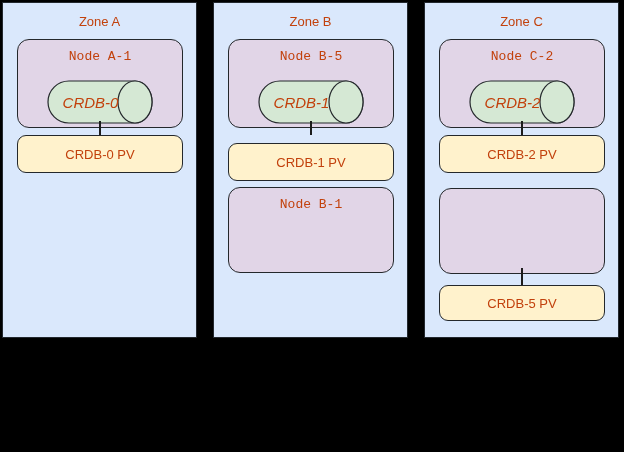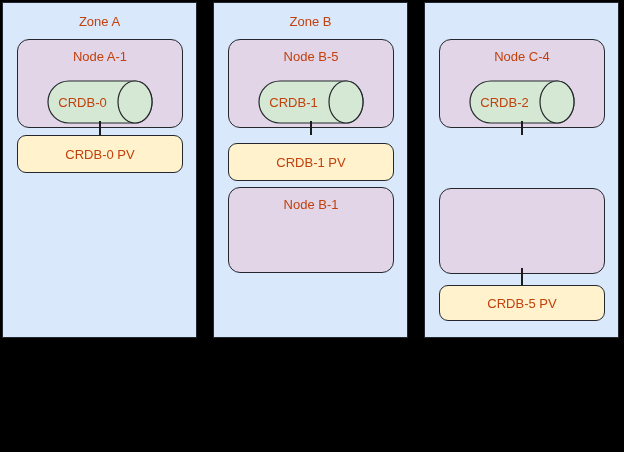--- a/index.html
+++ b/index.html
@@ -40,38 +40,40 @@
     box-sizing: border-box;
   }
   .node-title {
     position: absolute;
     top: 9px;
     left: 0;
     width: 100%;
     text-align: center;
     font-size: 13px;
     line-height: 15px;
+    font-family: Liberation Mono, monospace;
   }
   .cyl {
     position: absolute;
     left: 29px;
     top: 40px;
     width: 106px;
     height: 44px;
   }
   .cyl-label {
     position: absolute;
-    left: 0;
+    left: 8px;
     top: 0;
     width: 71px;
     height: 100%;
     display: flex;
     align-items: center;
     justify-content: center;
-    font-size: 13px;
+    font-size: 15px;
+    font-style: italic;
   }
   .connector {
     position: absolute;
     left: 96px;
     width: 2px;
     background: #1c1c1c;
   }
   .pv {
     position: absolute;
     left: 14px;
@@ -128,34 +130,36 @@
     <div class="connector" style="top:118px;height:14px"></div>
 
     <div class="pv" style="top:140px">CRDB-1 PV</div>
 
     <div class="node" style="top:184px;height:86px">
       <div class="node-title">Node B-1</div>
     </div>
   </section>
 
   <section class="zone" style="left:424px">
+    <div class="zone-title">Zone C</div>
 
     <div class="node" style="top:36px;height:89px">
-      <div class="node-title">Node C-4</div>
+      <div class="node-title">Node C-2</div>
       <div class="cyl">
         <svg width="106" height="44" viewBox="0 0 106 44">
           <path d="M 22 1 L 88 1 A 17 21 0 0 1 88 43 L 22 43 A 21 21 0 0 1 22 1 Z" fill="#d5e8d4" stroke="#24282c" stroke-width="1.2"></path>
           <ellipse cx="88" cy="22" rx="17" ry="21" fill="#d5e8d4" stroke="#24282c" stroke-width="1.2"></ellipse>
         </svg>
         <span class="cyl-label">CRDB-2</span>
       </div>
     </div>
 
     <div class="connector" style="top:118px;height:14px"></div>
 
+    <div class="pv" style="top:132px">CRDB-2 PV</div>
 
     <div class="node" style="top:185px;height:86px">
     </div>
 
     <div class="connector" style="top:265px;height:17px"></div>
 
     <div class="pv" style="top:282px;height:36px">CRDB-5 PV</div>
   </section>
 
 </div>

